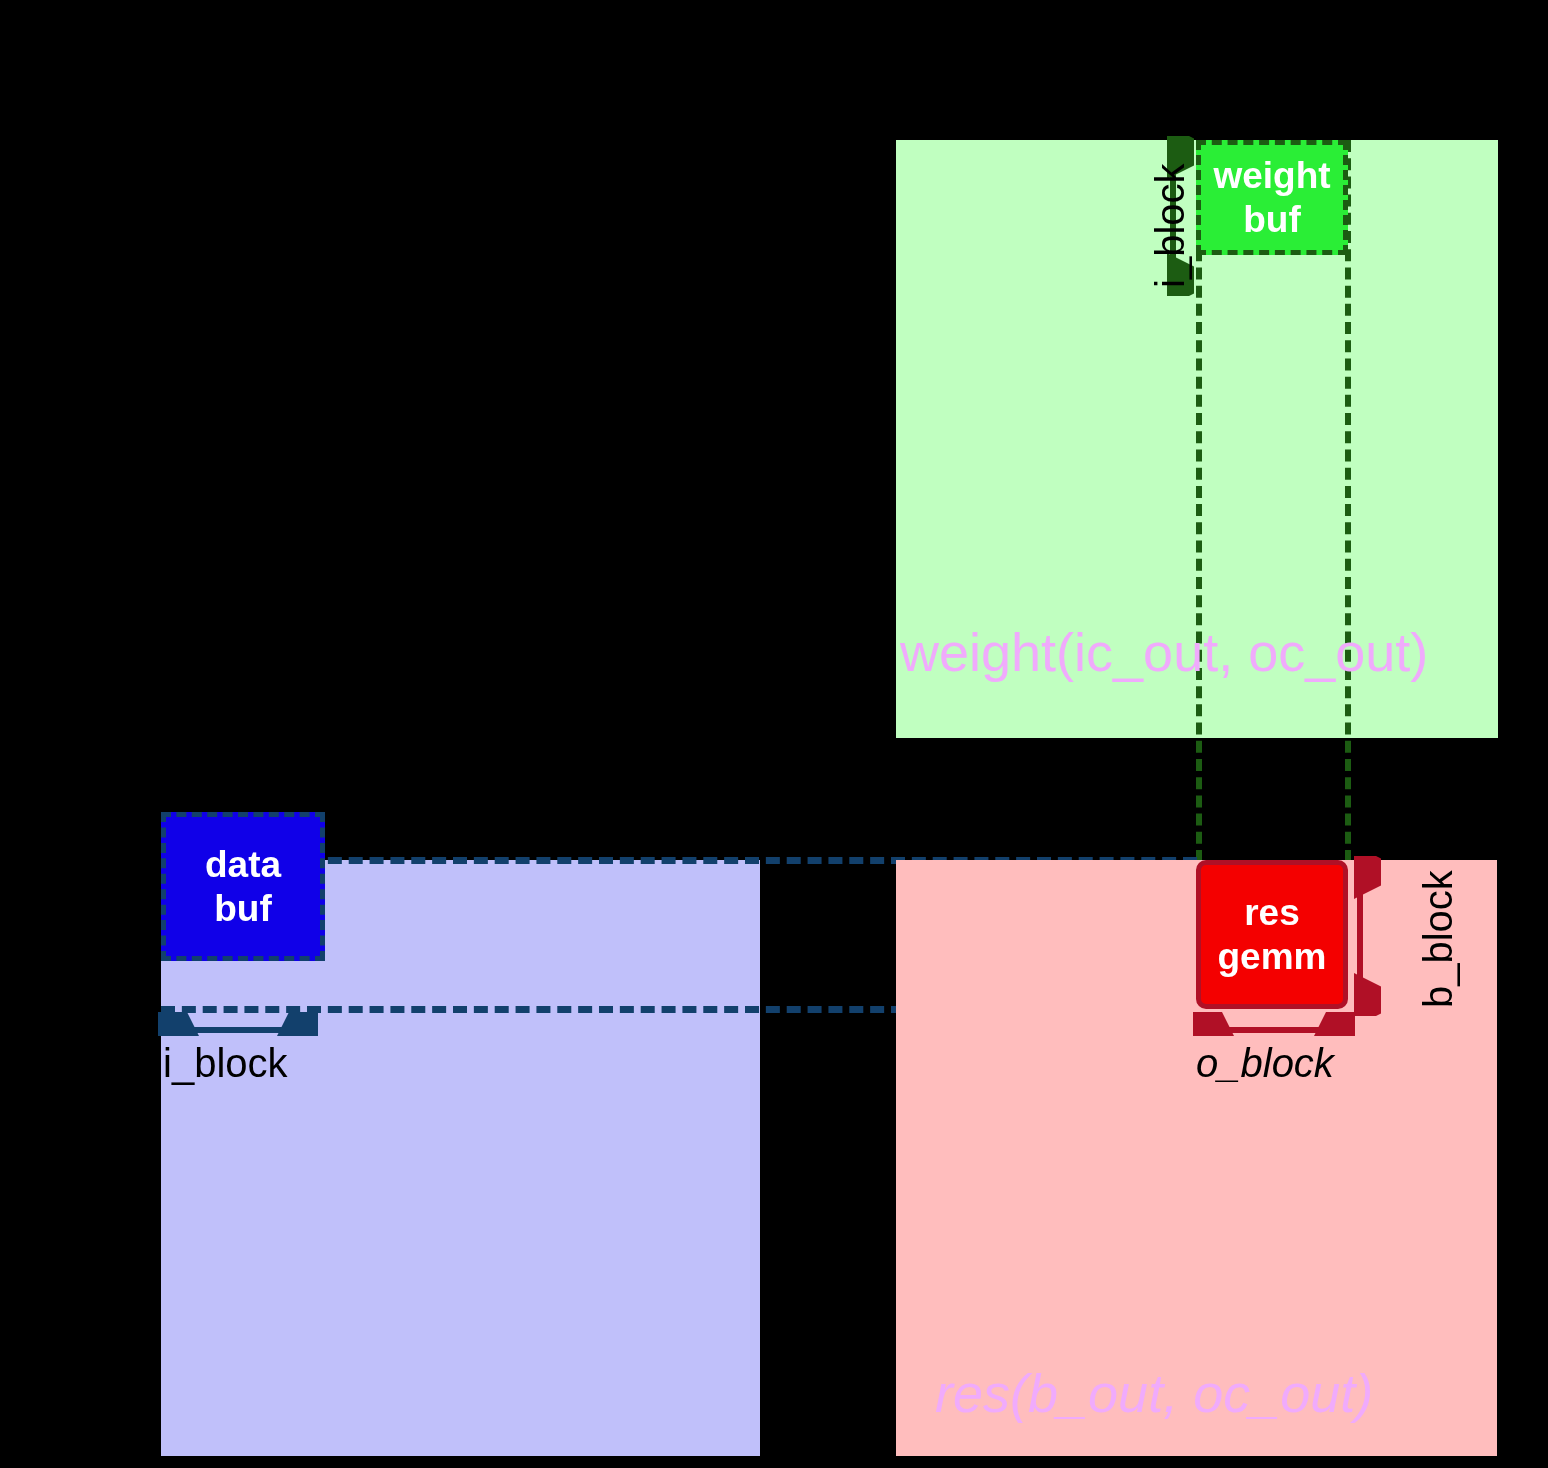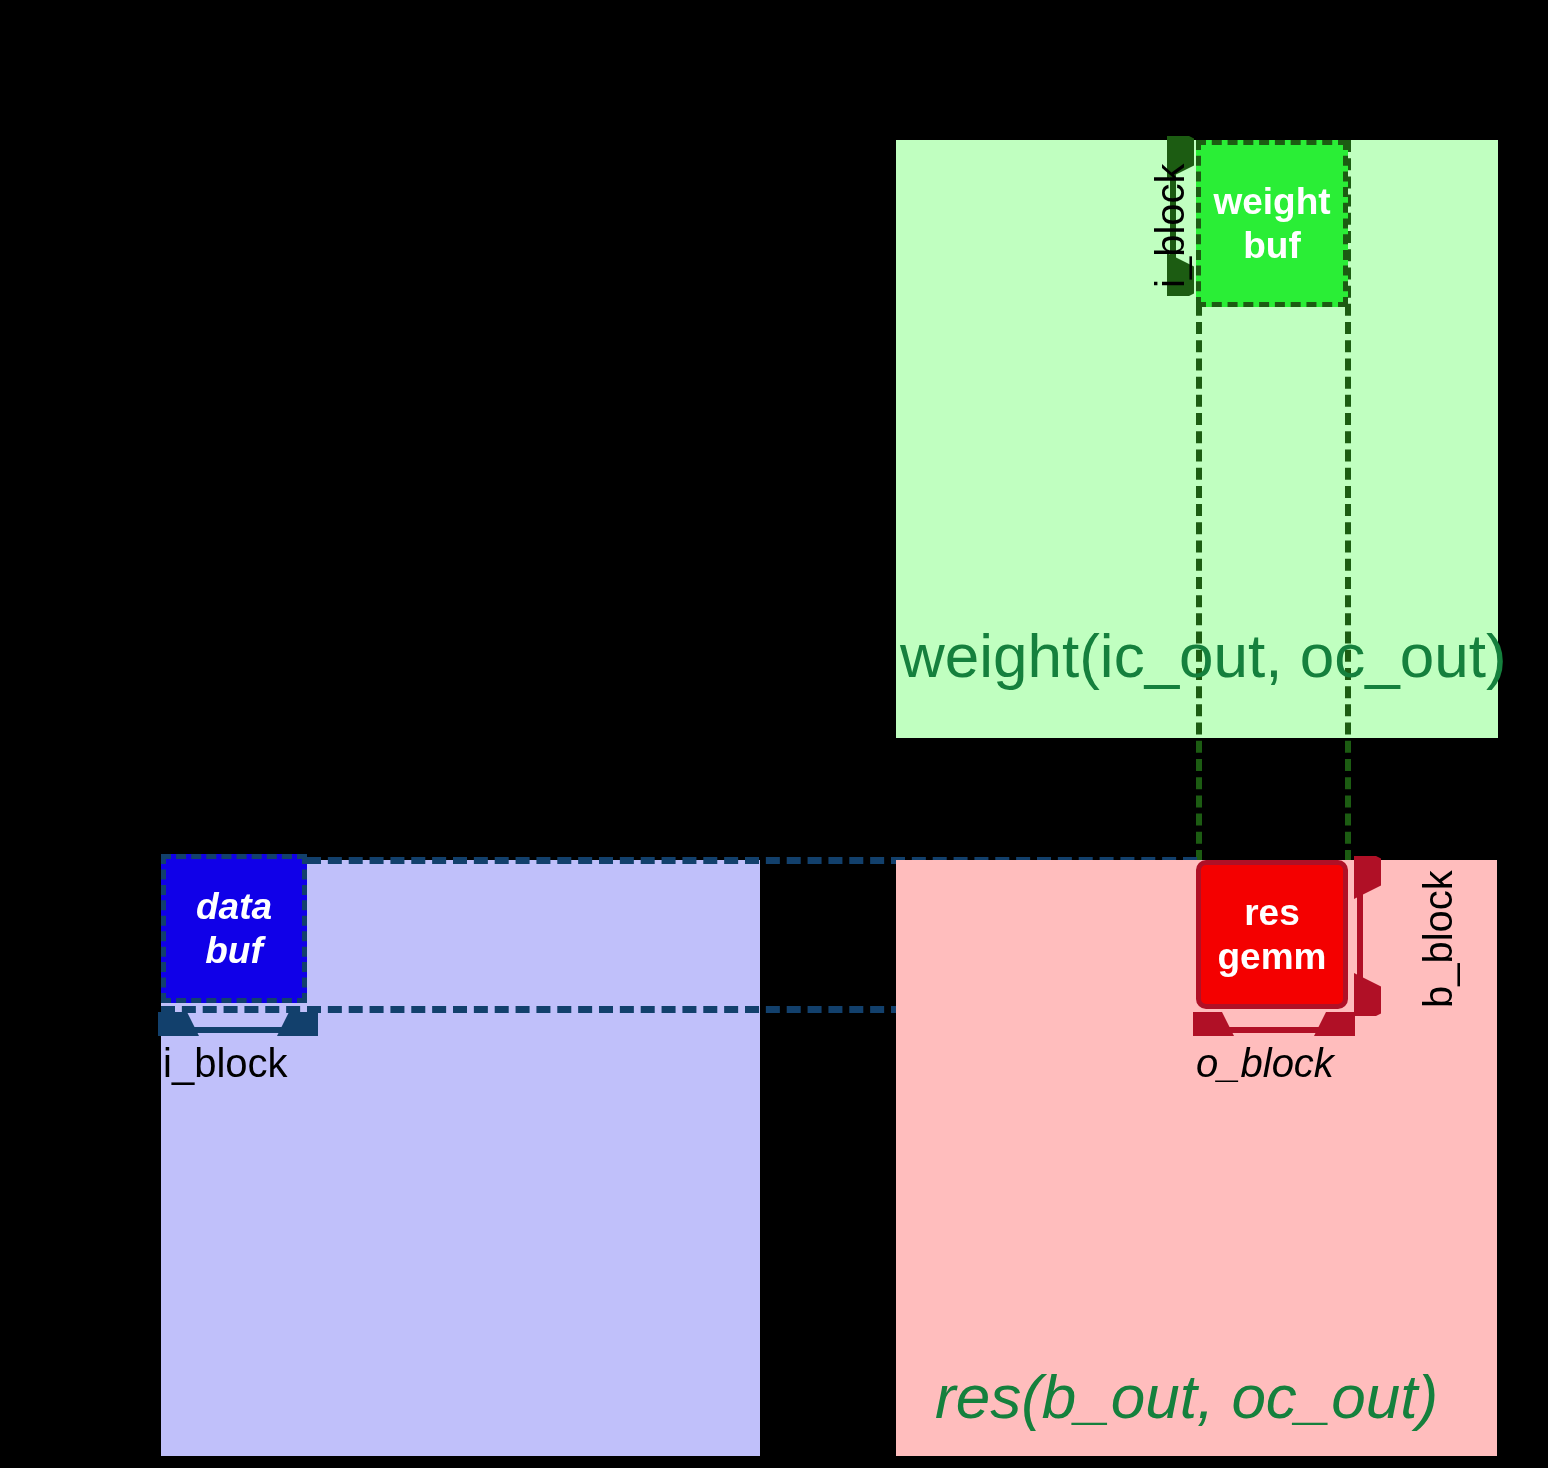--- a/index.html
+++ b/index.html
@@ -21,22 +21,22 @@
   .matrix {
     position: absolute;
     box-sizing: border-box;
   }
   .matrix-weight { background: #c0ffc0; }
   .matrix-data   { background: #c0c0fa; }
   .matrix-res    { background: #ffbdbd; }
 
   .matrix-label {
     position: absolute;
-    color: #15803d;
-    font-size: 62px;
+    color: #f0abfc;
+    font-size: 54px;
     line-height: 1;
     white-space: nowrap;
     font-family: "Liberation Sans", sans-serif;
   }
 
   
   .tile {
     position: absolute;
     box-sizing: border-box;
     display: flex;
@@ -91,21 +91,21 @@
 </head>
 <body>
 
 <div id="canvas">
 
   <div class="matrix matrix-weight" style="left:896px; top:140px; width:602px; height:598px;"></div>
 
   <div class="vline" style="left:1196px; top:140px; height:722px;"></div>
   <div class="vline" style="left:1345px; top:140px; height:722px;"></div>
 
-  <div class="tile tile-weight" style="left:1196px; top:140px; width:152px; height:167px;">
+  <div class="tile tile-weight" style="left:1196px; top:140px; width:152px; height:115px;">
     <span>weight</span>
     <span>buf</span>
   </div>
 
   <div class="arrow-wrap" style="left:1152px; top:136px; width:42px; height:160px;">
     <svg width="42" height="160" viewBox="0 0 42 160">
       <defs>
         <marker id="gr-up" markerWidth="9" markerHeight="9" refX="4.5" refY="8" orient="auto">
           <path d="M4.5,0 L9,9 L0,9 Z" fill="#1c5c12"></path>
         </marker>
@@ -118,21 +118,21 @@
   </div>
   <div class="dim-label rot" style="left:1150px; top:288px;">i_block</div>
 
   <div class="matrix-label" style="left:900px; top:625px;">weight(ic_out, oc_out)</div>
 
   <div class="matrix matrix-data" style="left:161px; top:860px; width:599px; height:596px;"></div>
 
   <div class="hline" style="left:161px; top:857px; width:1036px;"></div>
   <div class="hline" style="left:161px; top:1006px; width:1036px;"></div>
 
-  <div class="tile tile-data" style="left:161px; top:854px; width:146px; height:149px;font-style:italic;">
+  <div class="tile tile-data" style="left:161px; top:812px; width:164px; height:149px;">
     <span>data</span>
     <span>buf</span>
   </div>
 
   <div class="arrow-wrap" style="left:158px; top:1012px; width:160px; height:36px;">
     <svg width="160" height="36" viewBox="0 0 160 36">
       <defs>
         <marker id="bl-l" markerWidth="9" markerHeight="9" refX="4.5" refY="8" orient="auto">
           <path d="M4.5,0 L9,9 L0,9 Z" fill="#12406c"></path>
         </marker>

